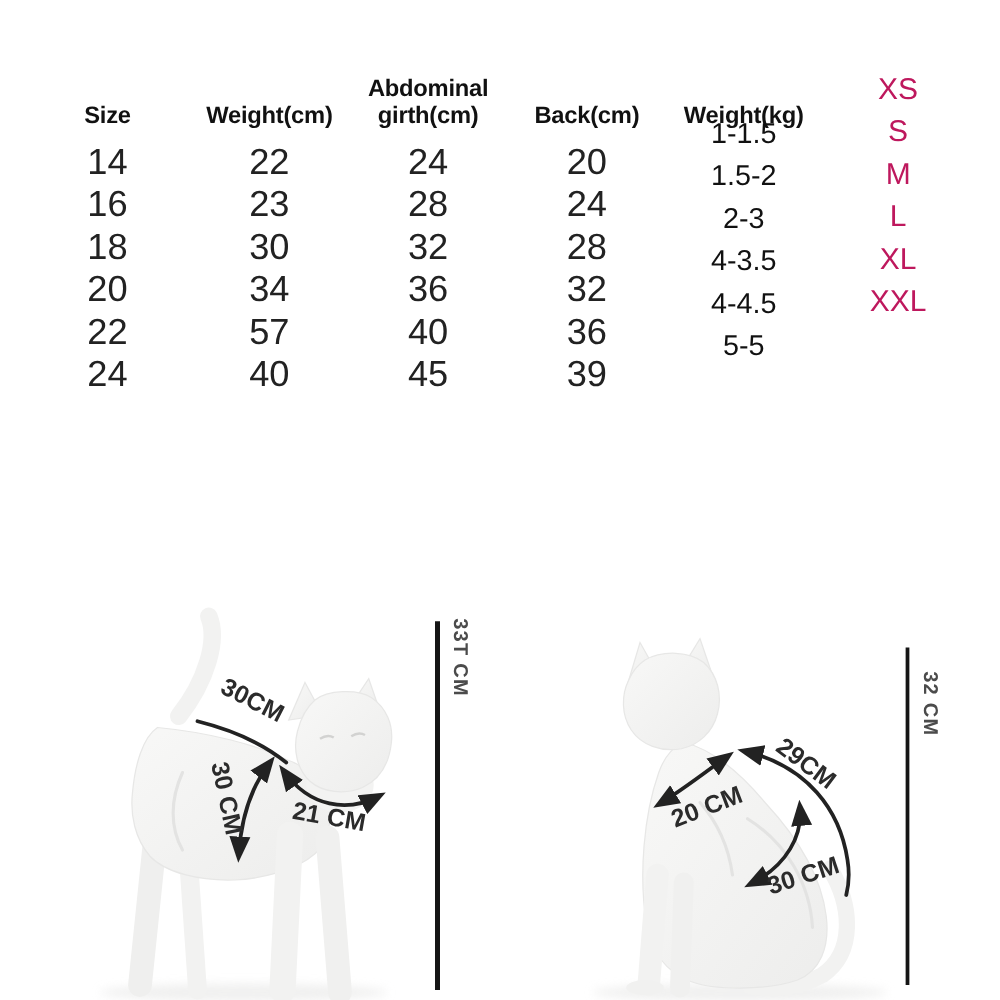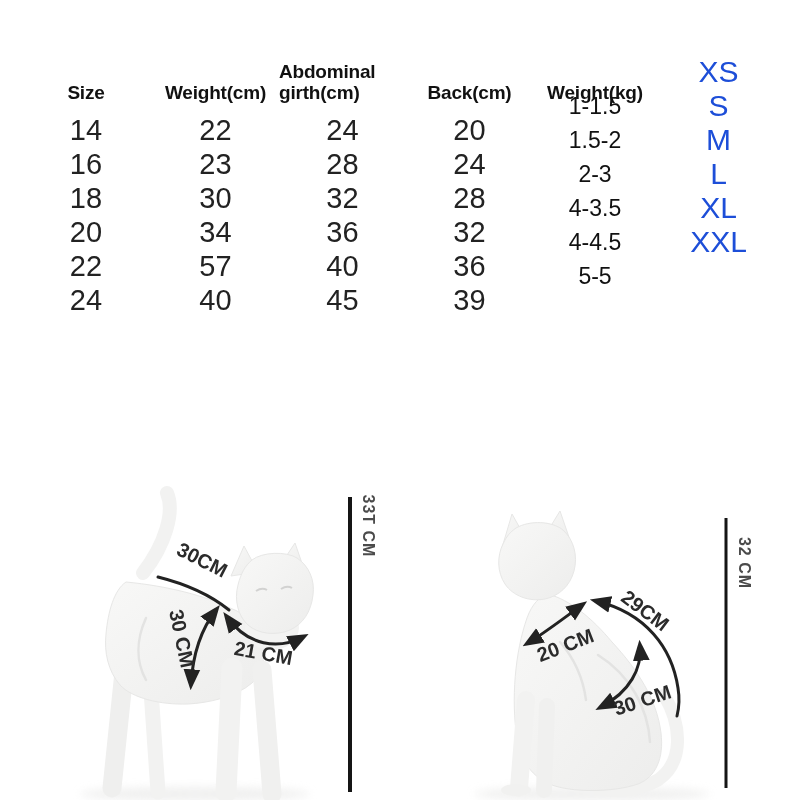--- a/index.html
+++ b/index.html
@@ -26,35 +26,35 @@
     display: grid;
     grid-template-columns: 132px 127px 127px 127px 124px 123px;
     grid-auto-rows: 34px;
     color: #1c1c1c;
   }
   .th {
     height: 54px;
     display: flex;
     align-items: flex-end;
     justify-content: center;
-    text-align: left;
+    text-align: center;
     font-weight: bold;
     font-size: 19px;
     line-height: 21px;
     padding-bottom: 6px;
     box-sizing: border-box;
     color: #111111;
     letter-spacing: -0.2px;
   }
   .td {
     text-align: center;
     line-height: 34px;
     white-space: nowrap;
   }
-  .c-size { font-size: 30px; color: #1d4ed8; }
+  .c-size { font-size: 24px; color: #be185d; }
   .c-num  { font-size: 29px; color: #222222; margin-top: 24px; }
   .c-weight {
     font-family: Liberation Sans, sans-serif;
     font-size: 23px;
     color: #111111;
   }
   
   .diagram {
     position: absolute;
     left: 0;

